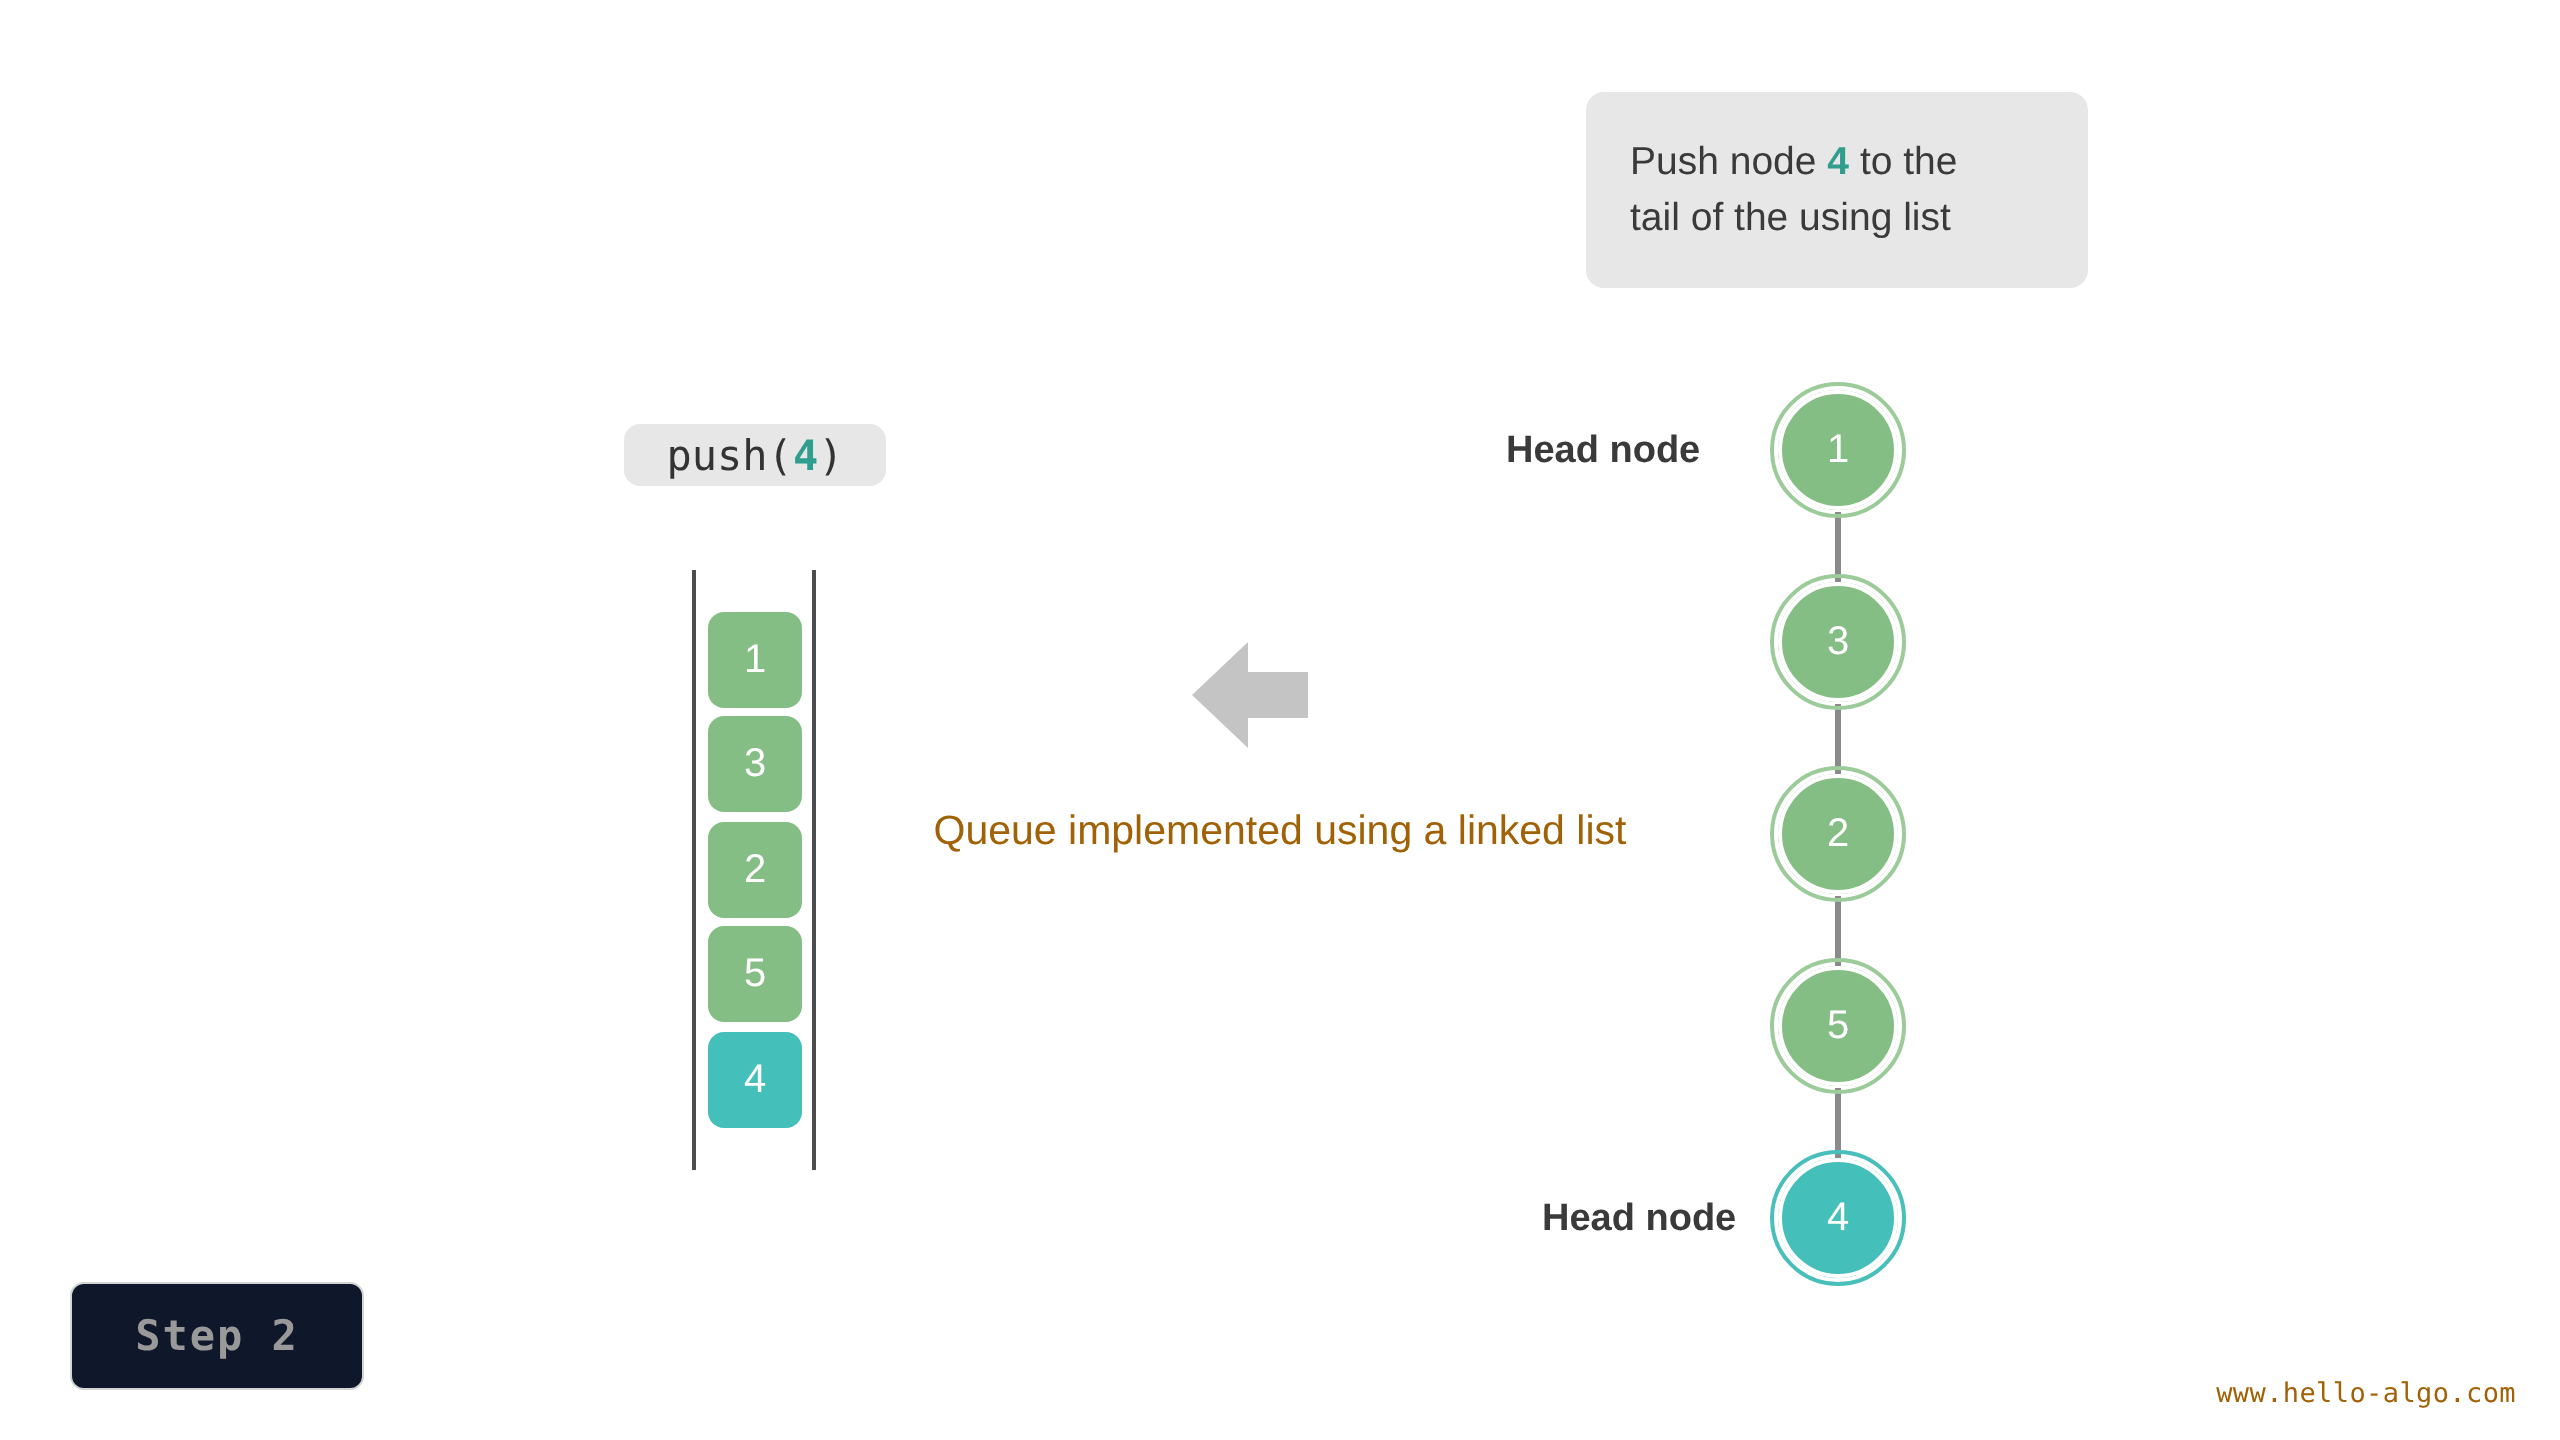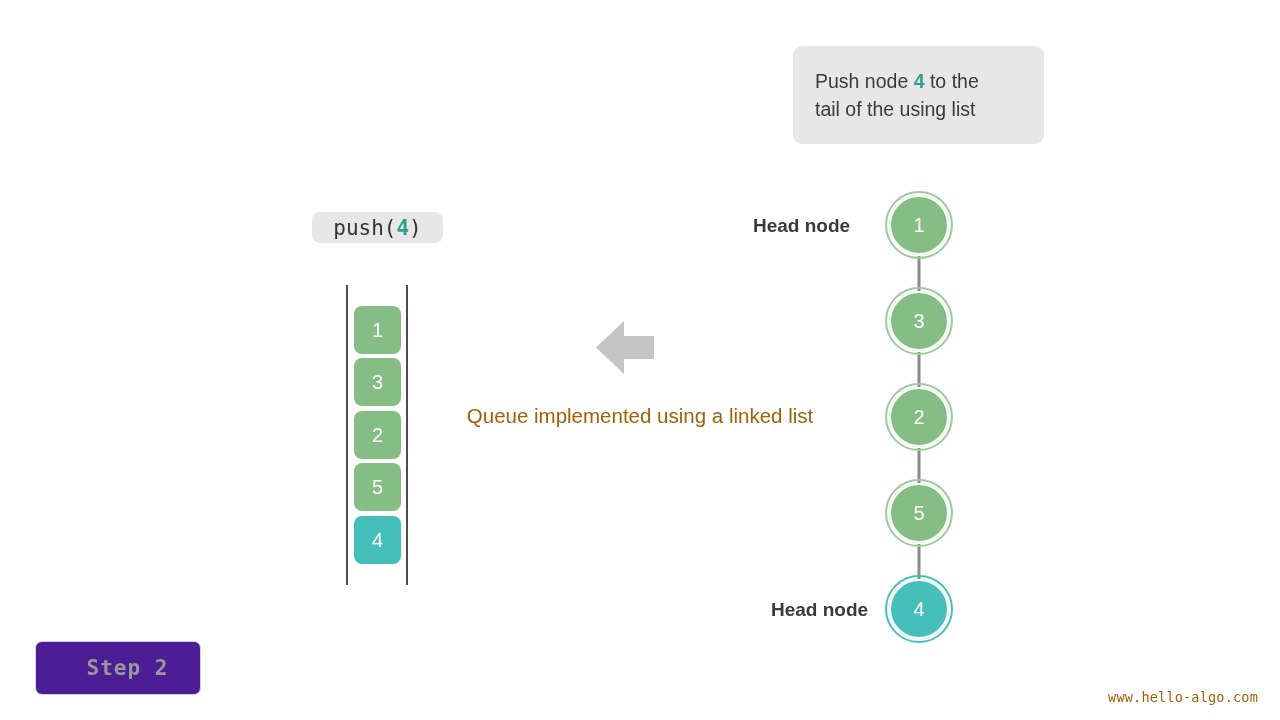--- a/index.html
+++ b/index.html
@@ -169,30 +169,29 @@
 
   
   .step-badge {
     position: absolute;
     left: 35px;
     top: 641px;
     width: 145px;
     height: 52px;
     border: 1.5px solid #d4d4d4;
     border-radius: 7px;
-    background: #4c1d95;
+    background: #0f172a;
     display: flex;
     align-items: center;
     justify-content: center;
     font-family: "DejaVu Sans Mono", "Liberation Mono", monospace;
     font-size: 21px;
     color: #999999;
     font-weight: bold;
     letter-spacing: 1px;
-    padding-left: 19px;
   }
 
   
   .watermark {
     position: absolute;
     right: 22px;
     bottom: 15px;
     font-family: "DejaVu Sans Mono", "Liberation Mono", monospace;
     font-size: 13.5px;
     color: #a16207;

